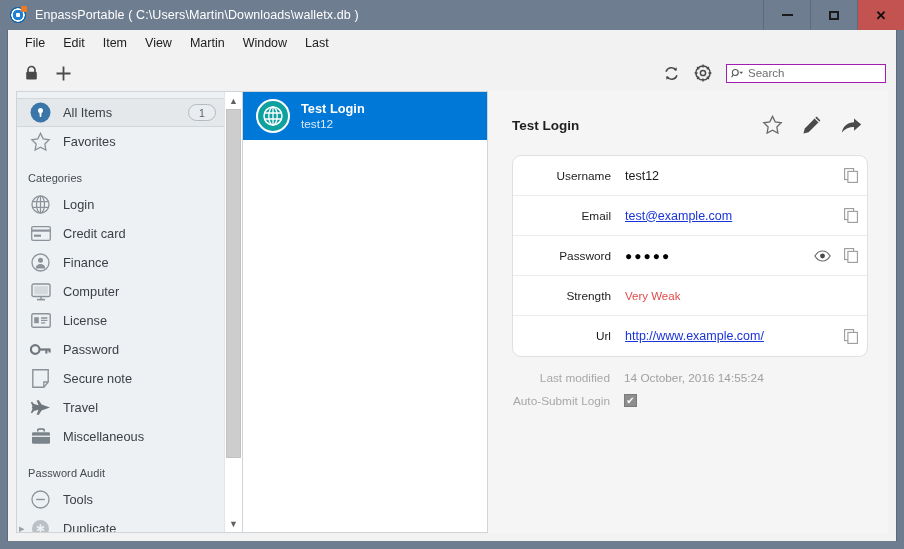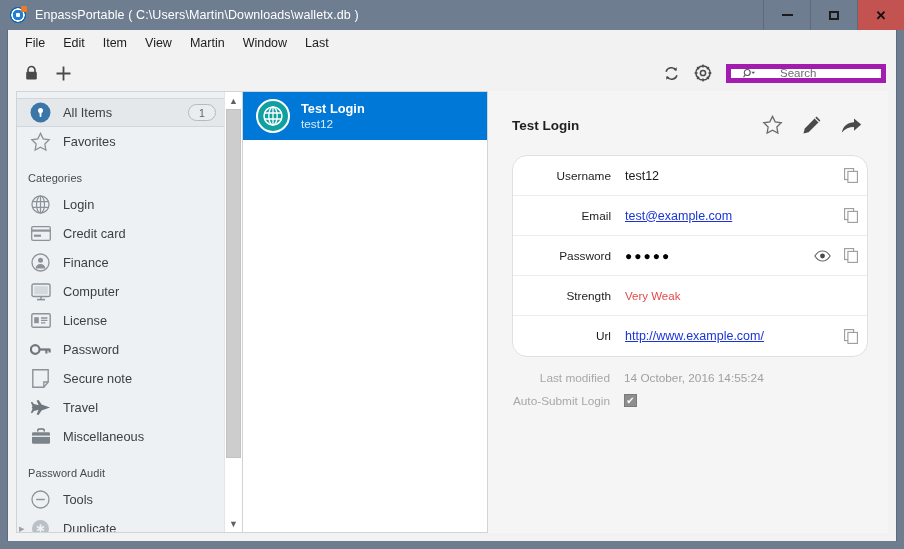--- a/index.html
+++ b/index.html
@@ -108,25 +108,24 @@
     padding: 0 10px 0 16px;
     flex: 0 0 auto;
     position: relative;
   }
   .tb-left { display: flex; align-items: center; gap: 16px; }
   .tb-right { margin-left: auto; display: flex; align-items: center; gap: 14px; }
   .icon-btn { display: flex; align-items: center; justify-content: center; cursor: default; }
   .searchbox {
     width: 160px; height: 19px;
     background: #ffffff;
-    border: 5px solid #a21caf;
+    border: 1px solid #a21caf;
     display: flex; align-items: center;
-    padding: 0 12px;
-    box-sizing: border-box;
-    gap: 20px;
+    padding: 0 4px;
+    box-sizing: border-box;
   }
   .search-ph {
     font-size: 11.5px;
     color: #6d6d6d;
     margin-left: 4px;
   }
 
   
   .panes {
     flex: 1 1 auto;
@@ -276,21 +275,21 @@
   .detail-title {
     font-size: 13.5px;
     font-weight: bold;
     color: #1f1f1f;
   }
   .detail-actions { margin-left: auto; display: flex; align-items: center; gap: 19px; padding-right: 6px; }
 
   .card {
     background: #ffffff;
     border: 1px solid #e0e0e0;
-    border-radius: 15px;
+    border-radius: 9px;
     overflow: hidden;
   }
   .field {
     display: flex;
     align-items: center;
     height: 40px;
     border-bottom: 1px solid #ececec;
     padding: 0 9px 0 0;
     box-sizing: border-box;
   }

